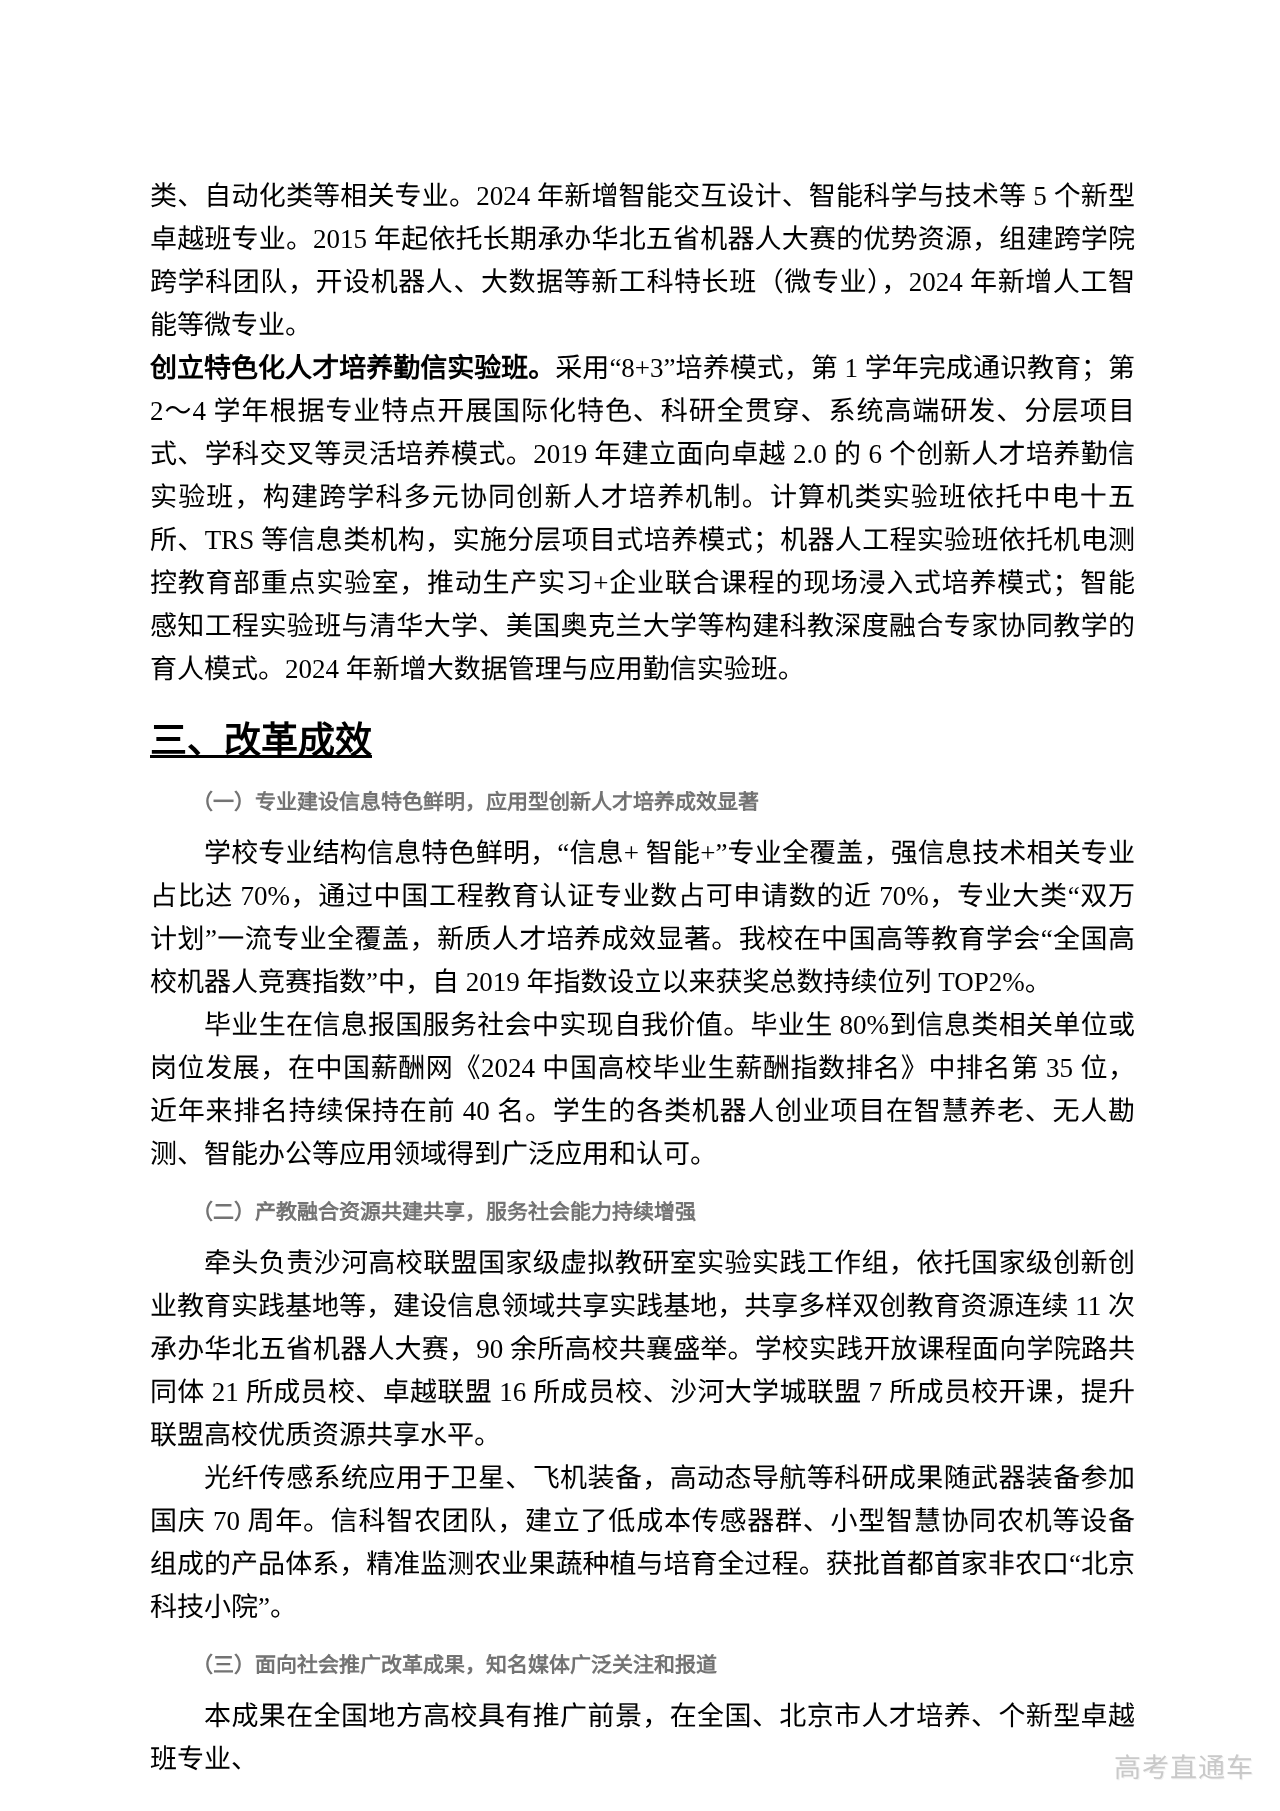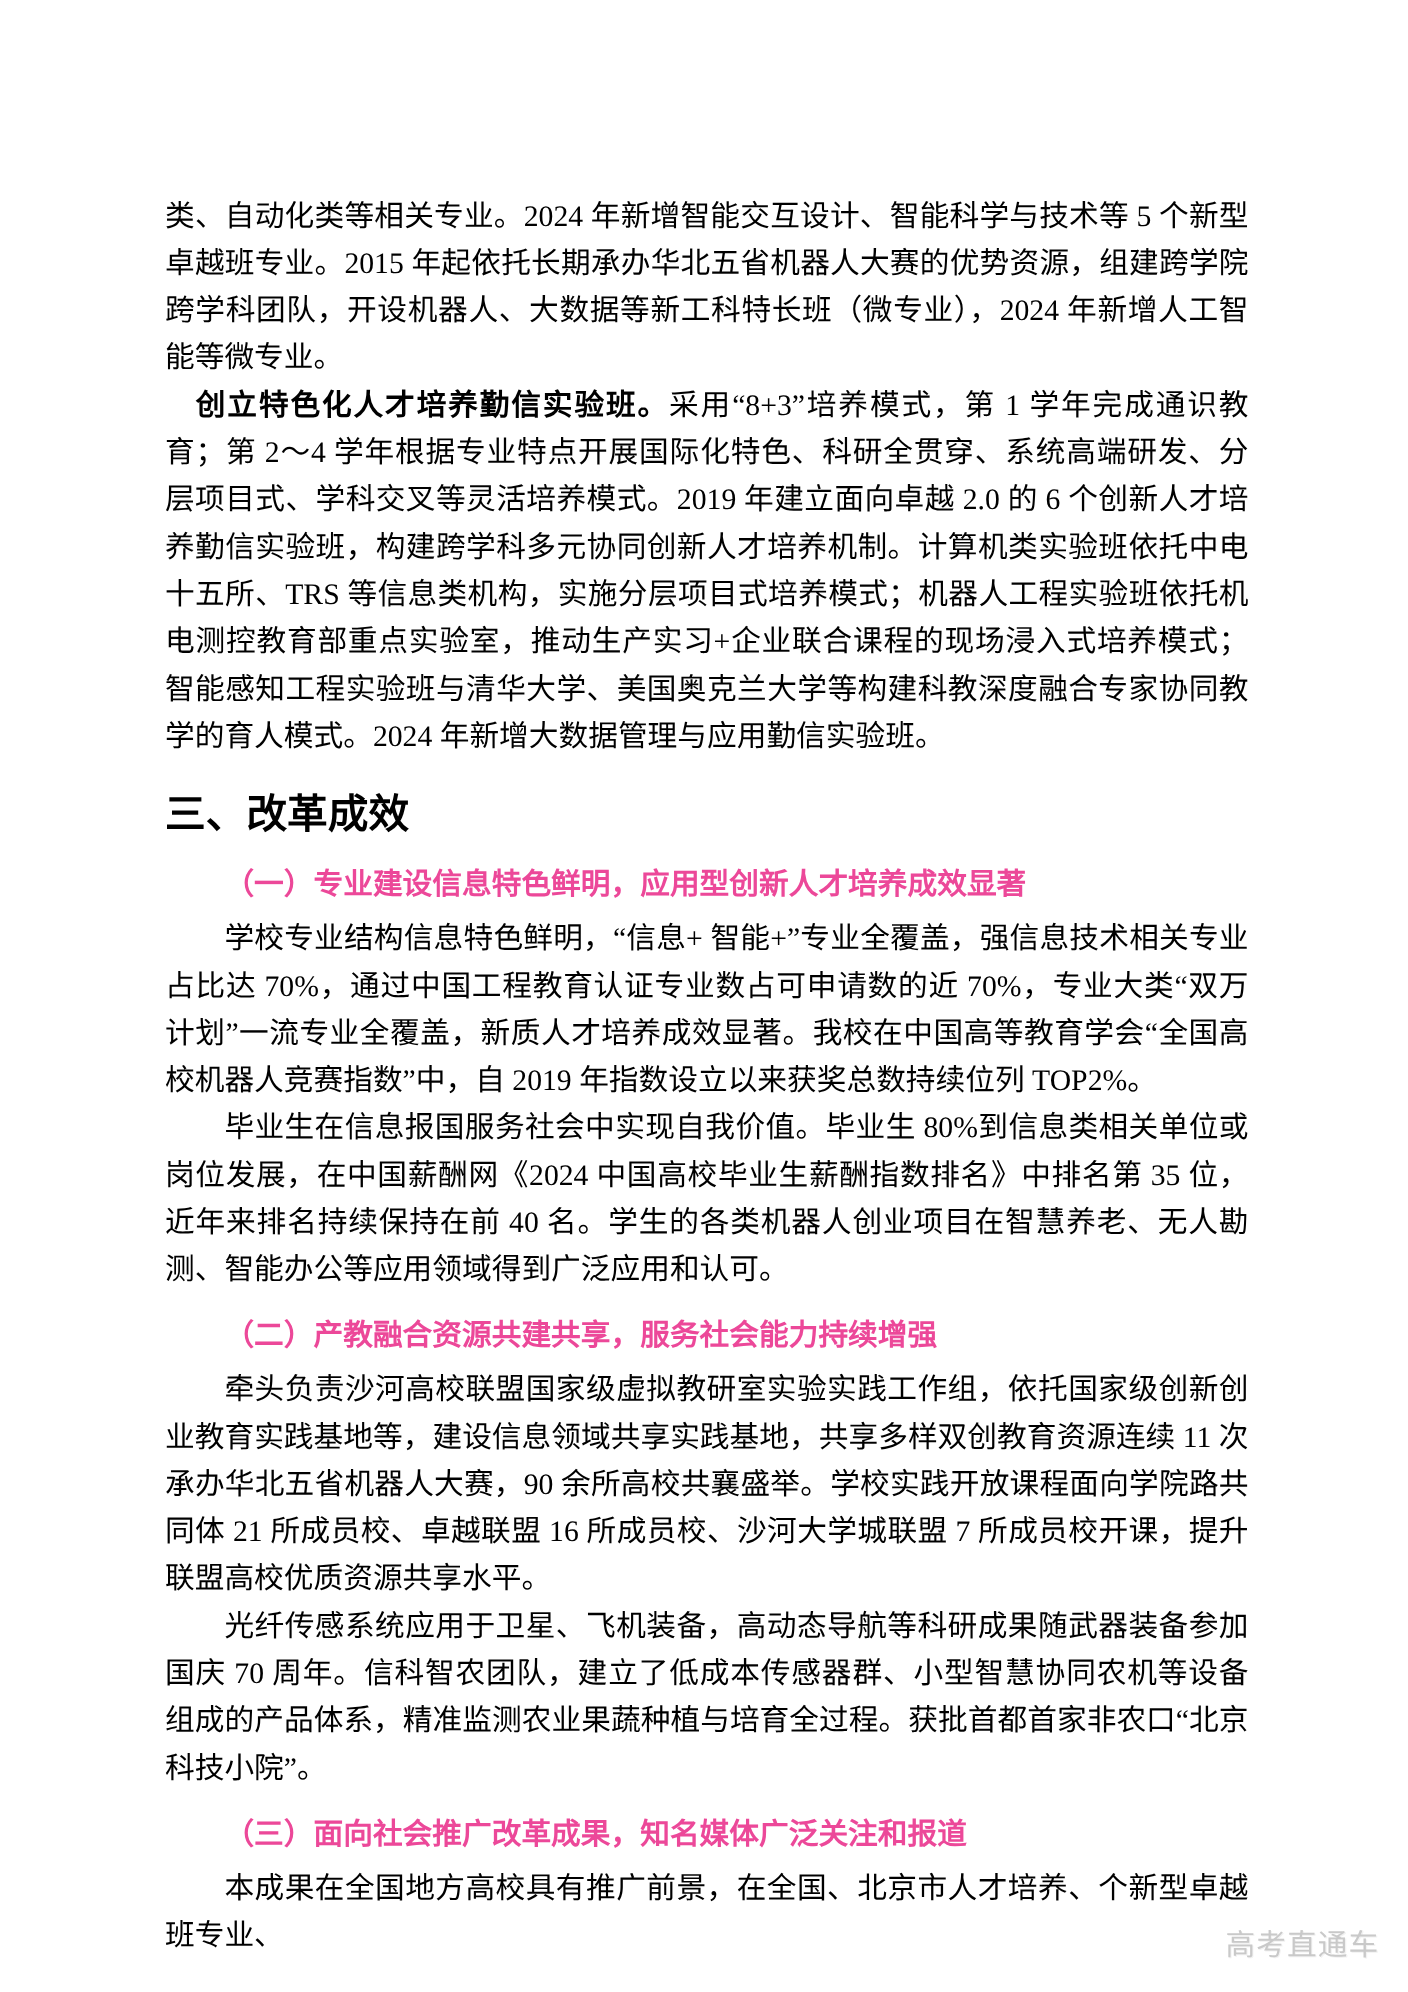--- a/index.html
+++ b/index.html
@@ -26,38 +26,38 @@
     line-height: 43px;
     text-align: justify;
     color: #000000;
   }
   p.indent {
     text-indent: 2em;
   }
   .lead-bold {
     font-family: Liberation Serif, serif;
     font-weight: 700;
-    margin-left: 28px;
   }
   h1.section-heading {
     margin: 25px 0 0 0;
     font-family: "Liberation Sans", "DejaVu Sans", sans-serif;
     font-weight: 700;
     font-size: 37px;
     line-height: 50px;
     color: #000000;
+    text-decoration: underline;
   }
   h2.sub-heading {
     margin: 14px 0 4px 0;
-    font-family: Liberation Serif, serif;
+    font-family: Liberation Mono, monospace;
     font-weight: 700;
-    font-size: 27px;
+    font-size: 21px;
     line-height: 48px;
     text-indent: 2em;
-    color: #ec4899;
+    color: #737373;
   }
   .watermark {
     position: absolute;
     top: 1756px;
     right: 26px;
     font-family: "Liberation Sans", "DejaVu Sans", sans-serif;
     font-size: 27px;
     line-height: 24px;
     letter-spacing: 1px;
     color: #c9c9c9;

